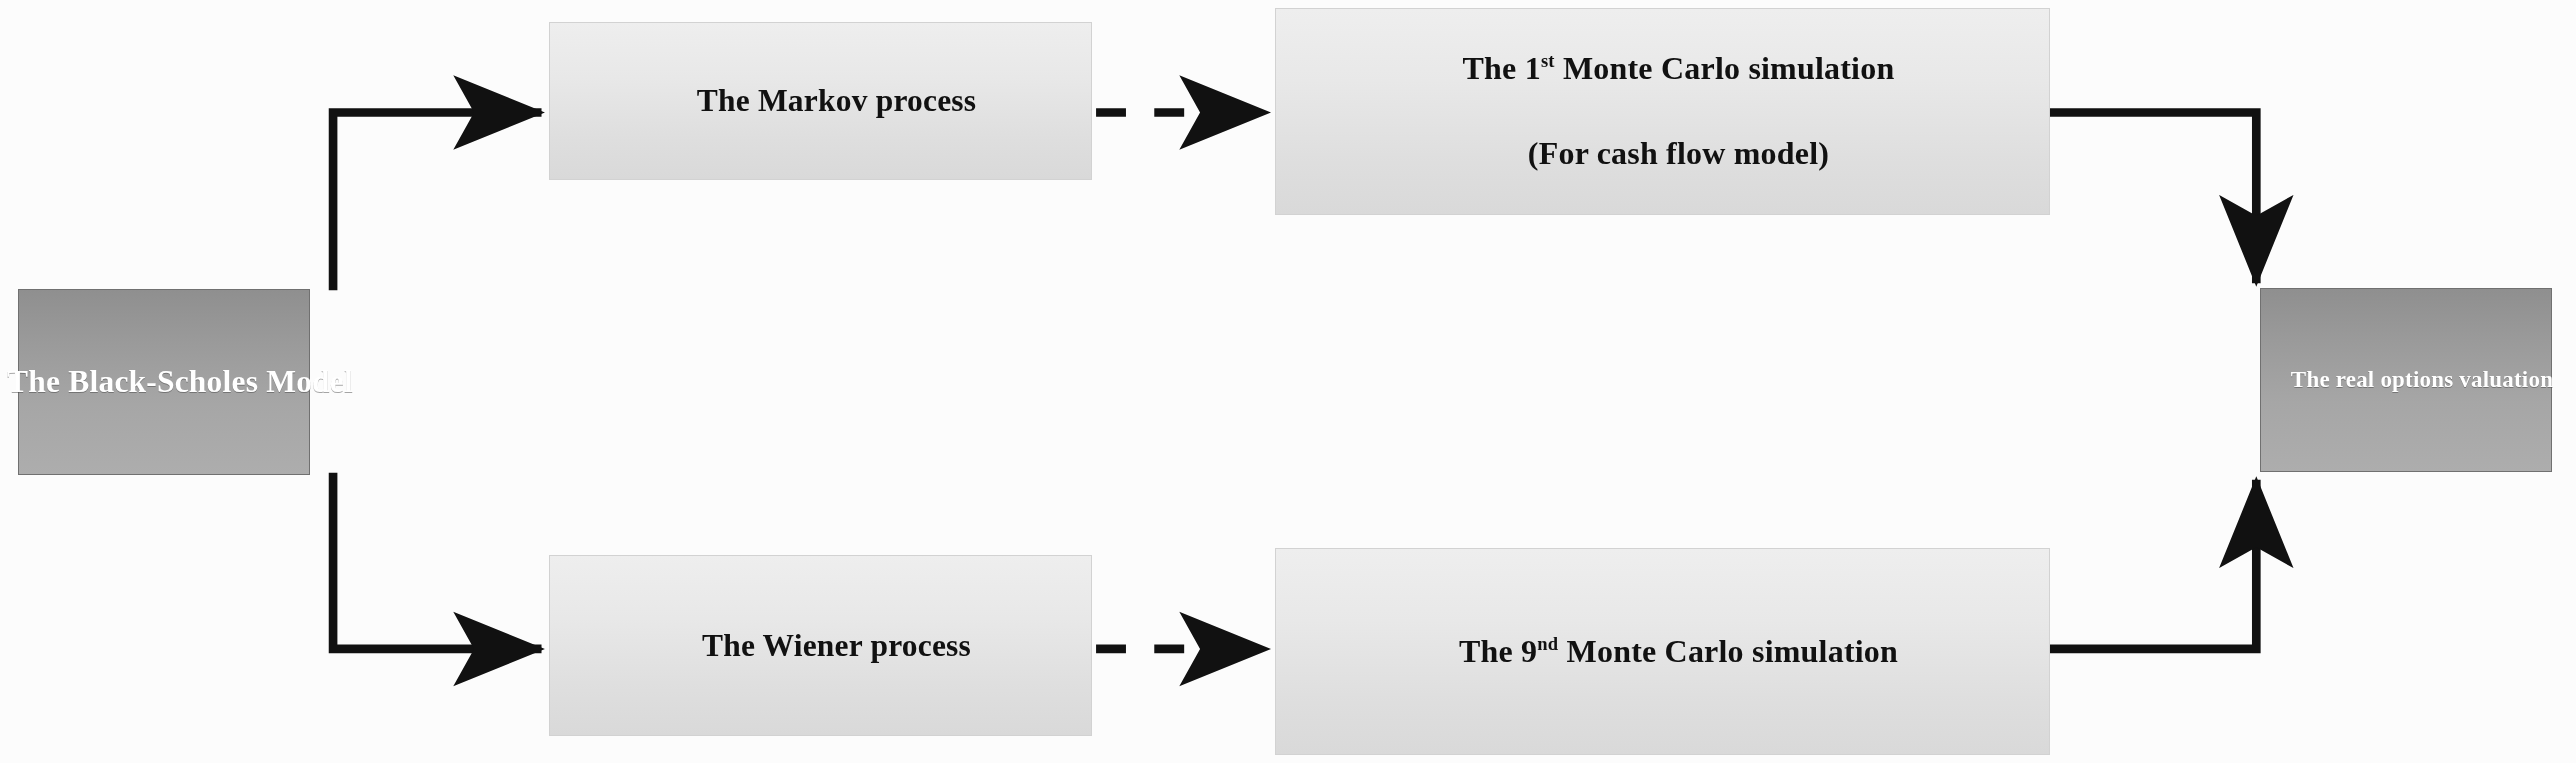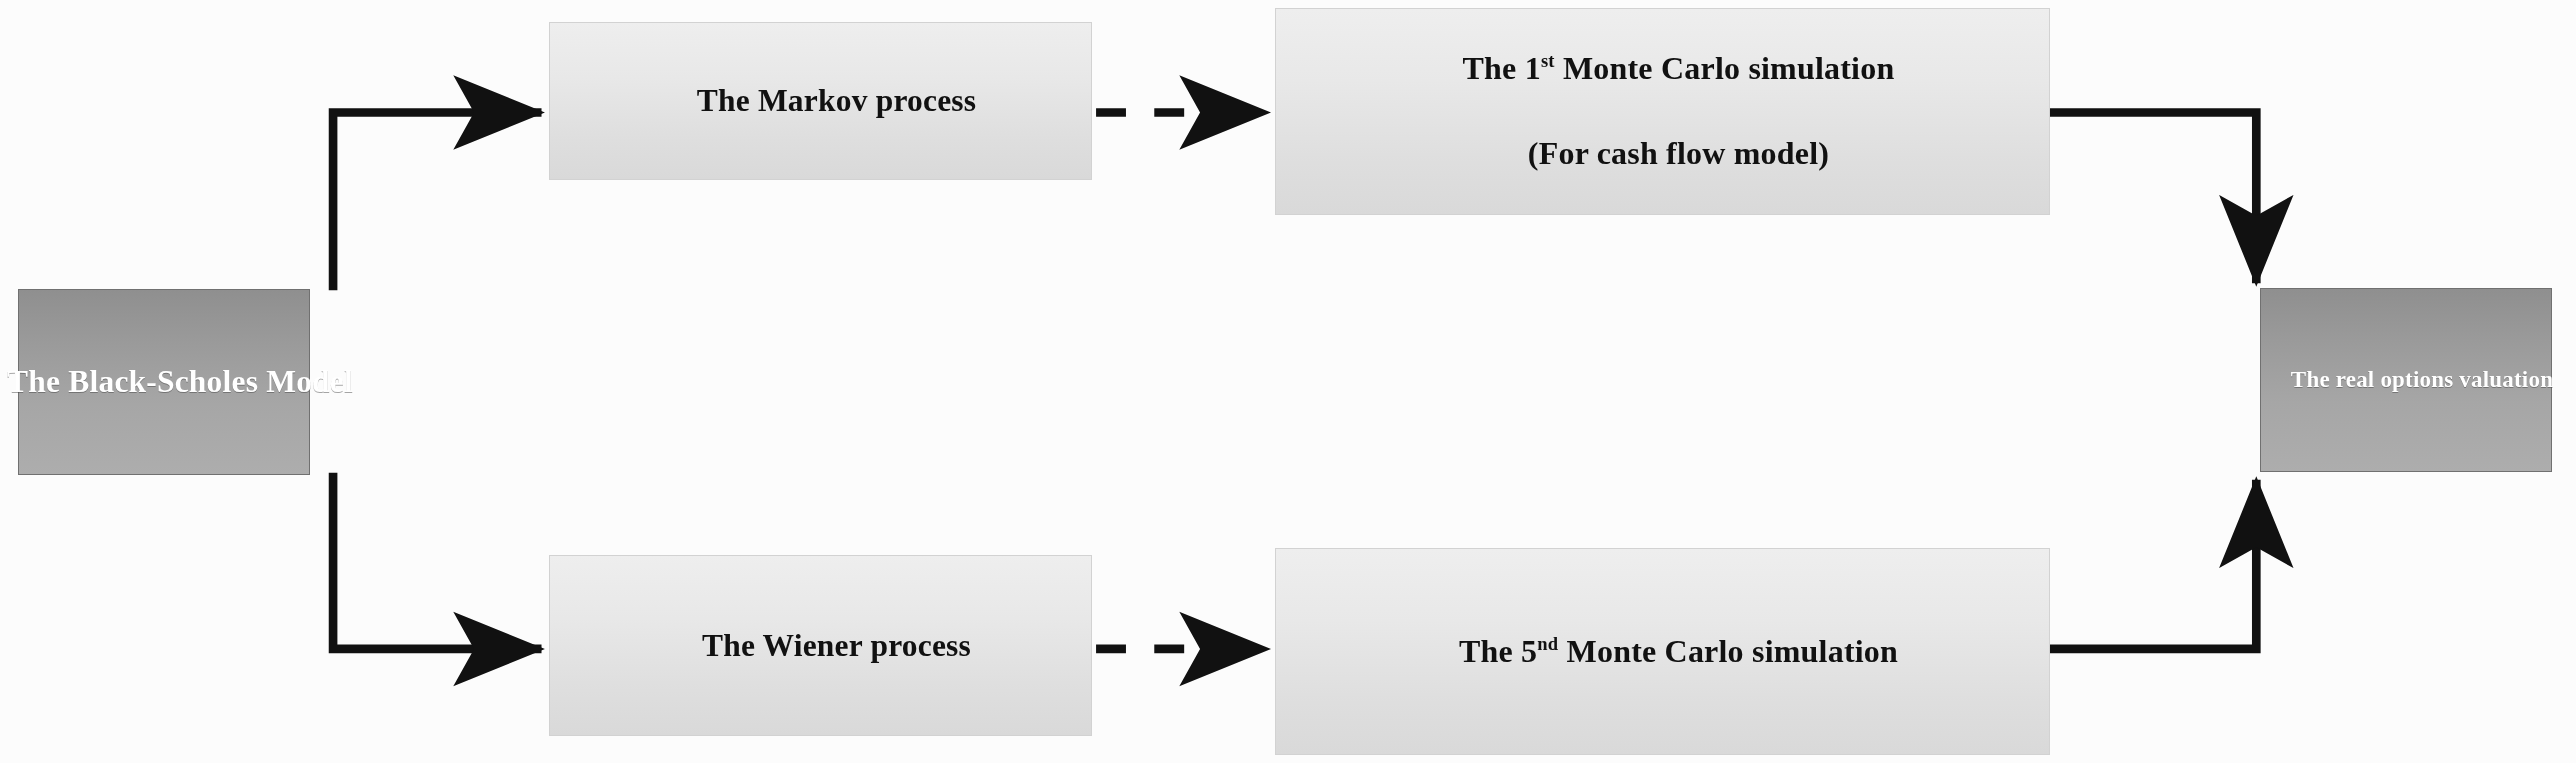--- a/index.html
+++ b/index.html
@@ -100,21 +100,21 @@
   <div class="node node-light" style="left:549px; top:555px; width:543px; height:181px; font-size:31.5px;">
     <span class="node-line">The Wiener process</span>
   </div>
 
   <div class="node node-light" style="left:1275px; top:7.9px; width:775px; height:207px; font-size:32px;">
     <span class="node-line"><span>The 1</span><sup>st</sup><span> Monte Carlo simulation</span></span>
     <span class="node-line">(For cash flow model)</span>
   </div>
 
   <div class="node node-light" style="left:1275px; top:548px; width:775px; height:207px; font-size:32px;">
-    <span class="node-line"><span>The 5</span><sup>nd</sup><span> Monte Carlo simulation</span></span>
+    <span class="node-line"><span>The 9</span><sup>nd</sup><span> Monte Carlo simulation</span></span>
   </div>
 
   <div class="node node-dark" style="left:2260px; top:288px; width:292px; height:184px; font-size:23px;">
     <span class="node-line">The real options valuation</span>
   </div>
 
 </div>
 
 
 </body></html>

